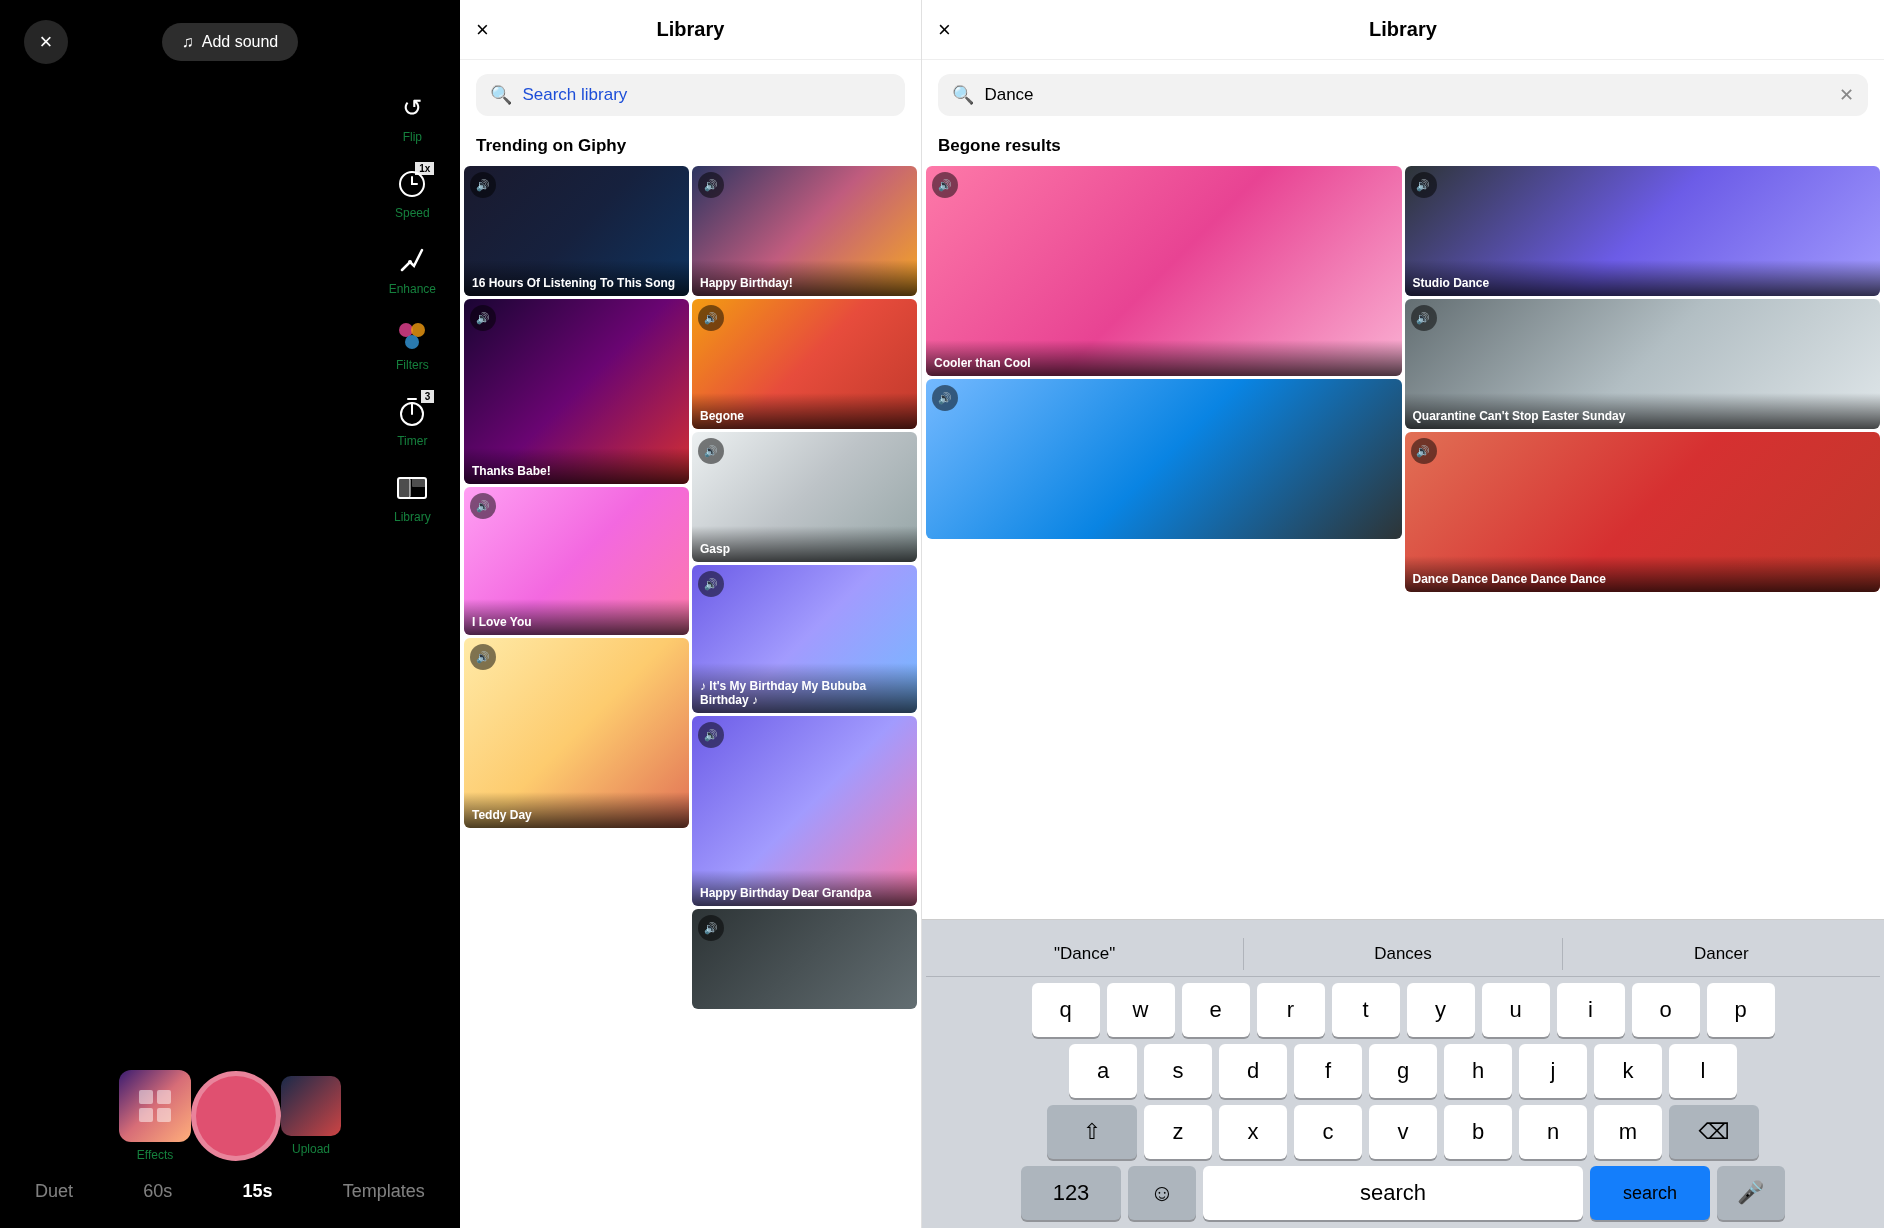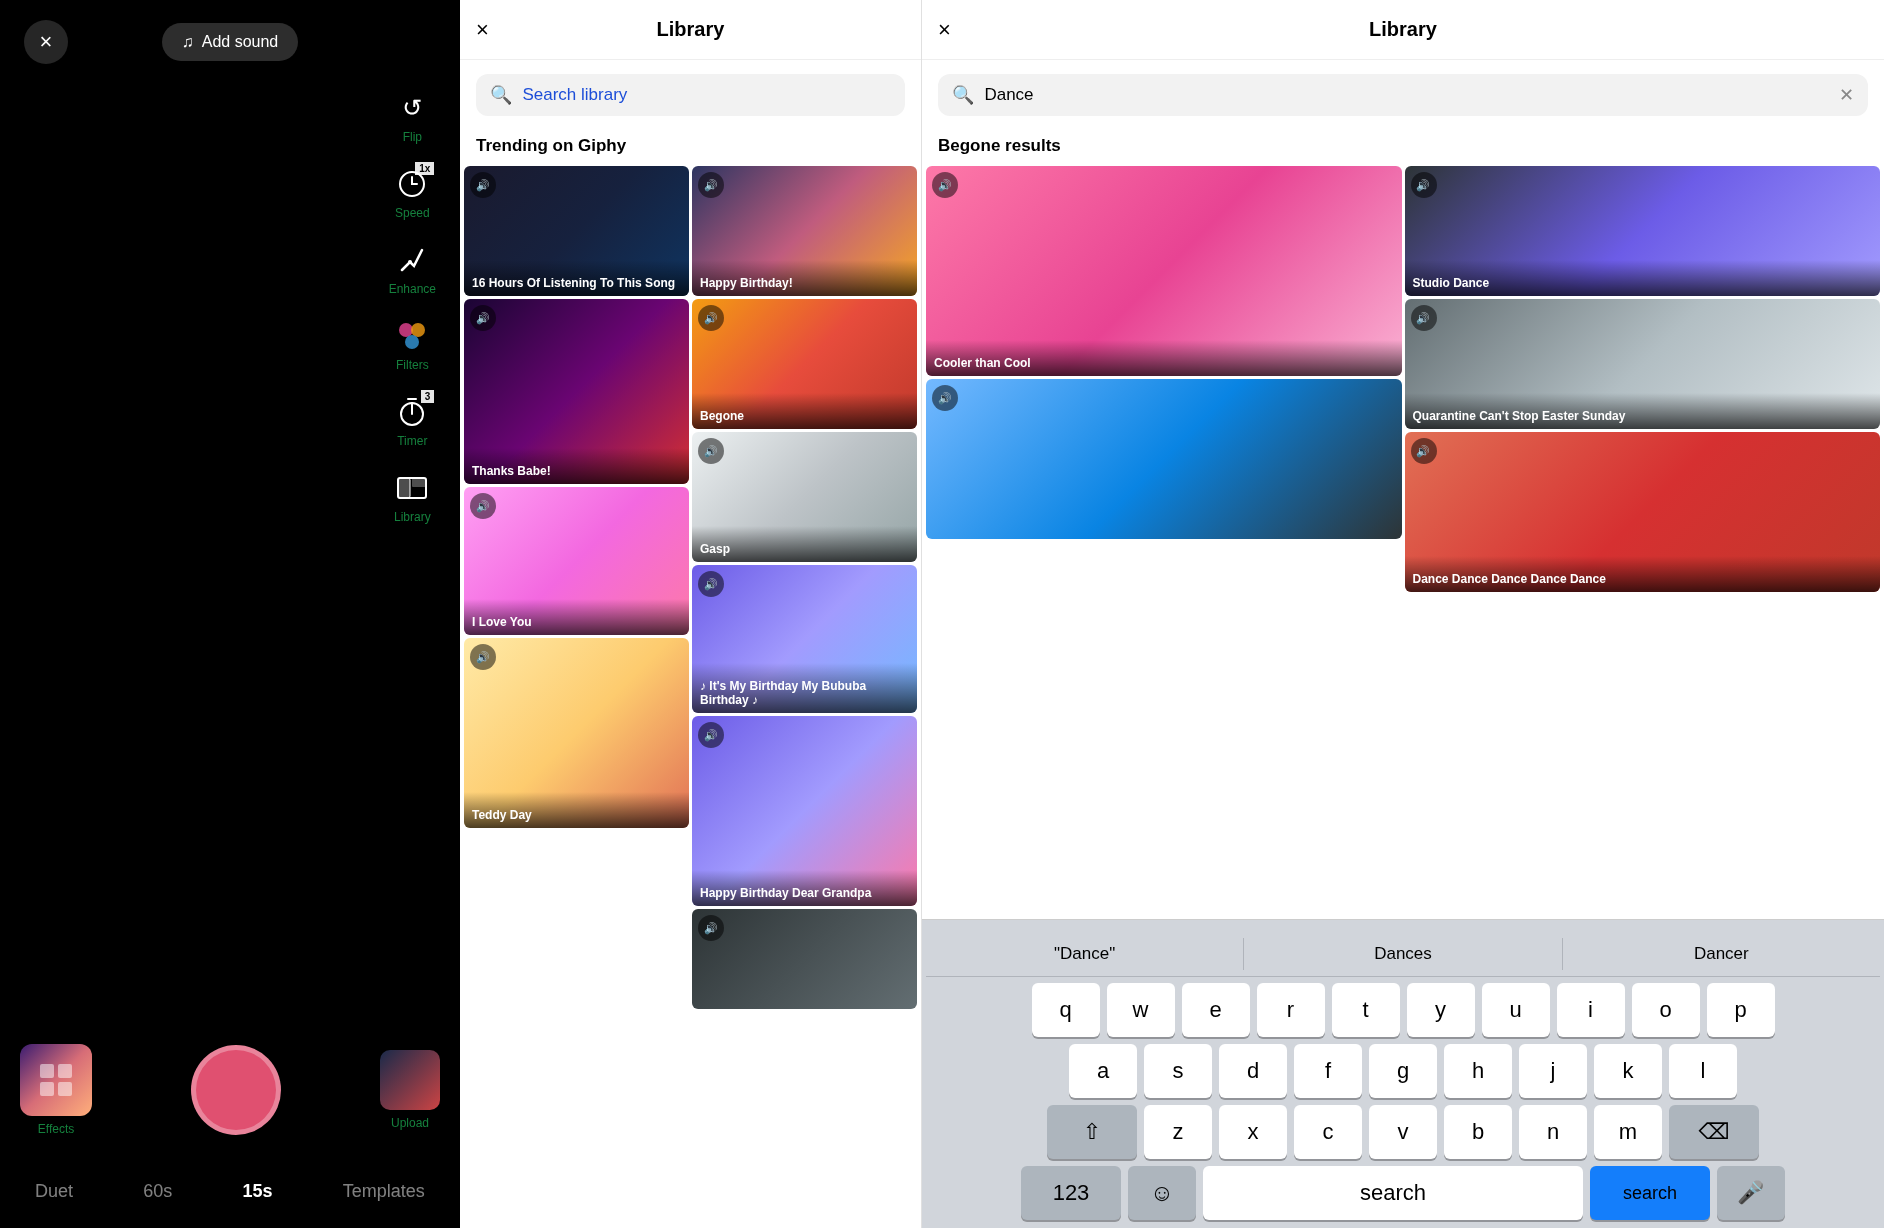--- a/index.html
+++ b/index.html
@@ -84,27 +84,26 @@
       position: absolute;
       top: -4px; right: -4px;
     }
     .tool-icon-wrap {
       position: relative;
       width: 36px; height: 36px;
       display: flex; align-items: center; justify-content: center;
     }
     .bottom-area {
       position: absolute;
-      bottom: 92px;
+      bottom: 66px;
       left: 0; right: 0;
       display: flex;
       align-items: center;
-      justify-content: space-between;
+      justify-content: center;
       padding: 0 20px;
-      gap: 27px;
     }
     .bottom-item {
       display: flex;
       flex-direction: column;
       align-items: center;
       gap: 6px;
       cursor: pointer;
     }
     .effects-icon {
       width: 72px; height: 72px;

